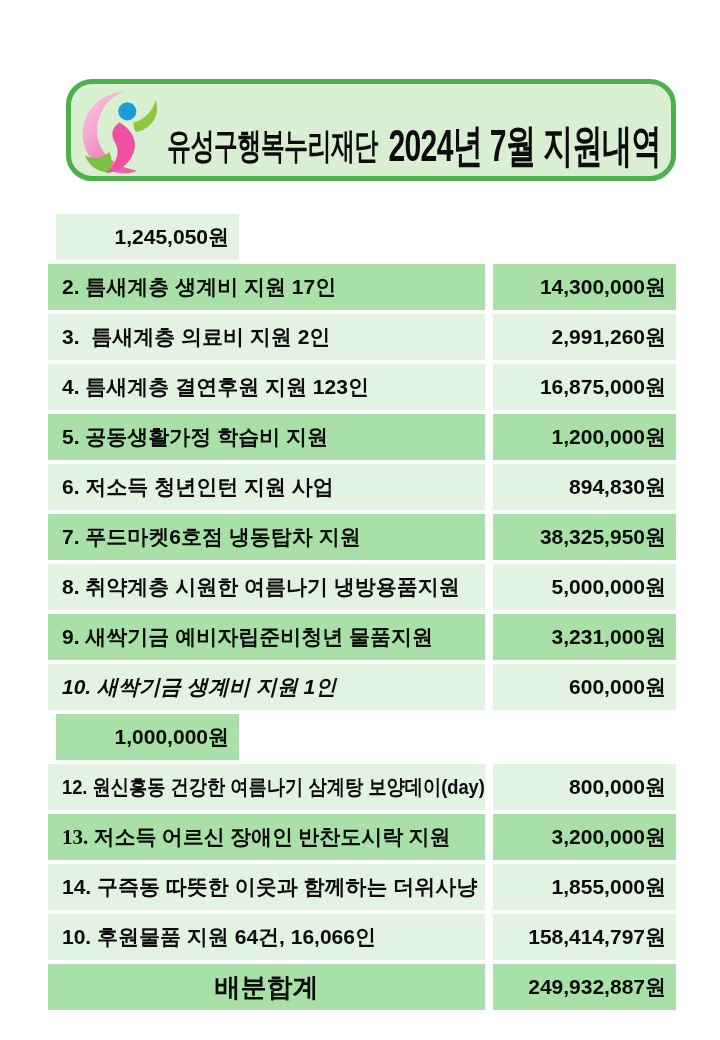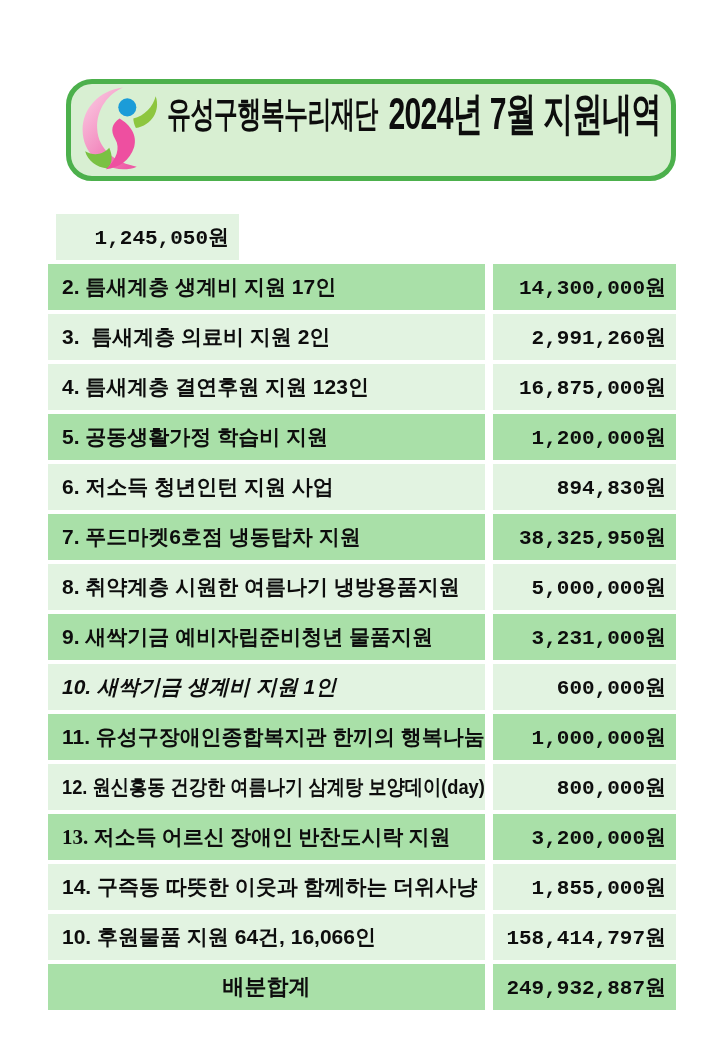--- a/index.html
+++ b/index.html
@@ -15,21 +15,21 @@
     width:720px;height:1040px;position:relative;
     font-family:"Liberation Sans","DejaVu Sans",sans-serif;
     color:var(--text);
   }
   
   .banner{
     position:absolute;left:66px;top:79px;width:610px;height:102px;
     background:var(--header_bg);
     border:5px solid var(--header_border);
     border-radius:26px;
-    display:flex;align-items:flex-start;
+    display:flex;align-items:flex-end;
     padding:0 10px 0 8px;
     overflow:hidden;
   }
   .logo{flex:0 0 auto;width:88px;height:88px;display:flex;align-items:center;justify-content:center;}
   .logo svg{width:86px;height:86px;display:block;}
   .title-wrap{flex:1 1 auto;overflow:hidden;}
   .title{
     display:flex;align-items:center;gap:16px;white-space:pre;
     transform-origin:left center;
   }
@@ -44,23 +44,23 @@
   }
   .cell-amount{
     width:183px;margin-left:8px;justify-content:flex-end;padding-right:10px;
   }
   .row.light .cell{background:var(--row_light);}
   .row.dark  .cell{background:var(--row_dark);}
   .cell span{
     font-size:21px;font-weight:bold;white-space:pre;
     display:inline-block;transform-origin:left center;
   }
-  .cell-amount span{transform-origin:right center;font-family:Liberation Mono, monospace;}
+  .cell-amount span{transform-origin:right center;}
   .row.total-row .cell-label{justify-content:center;padding-left:0;}
-  .row.total-row .cell-label span{font-size:22px;}
+  .row.total-row .cell-label span{font-size:26px;}
 </style>
 </head>
 <body>
 
 <div class="banner">
   <div class="logo">
     <svg viewBox="0 0 100 100" aria-hidden="true">
       <defs>
         <linearGradient id="lgPink" x1="0" y1="0" x2="0.8" y2="1">
           <stop offset="0" stop-color="#fbd0e5"></stop>
@@ -166,23 +166,20 @@
   <div class="row light">
     <div class="cell cell-label">
       <span class="fitx" style="transform: none; font-style: italic;">10. 새싹기금 생계비 지원 1인</span>
     </div>
     <div class="cell cell-amount">
       <span>600,000원</span>
     </div>
   </div>
 
   <div class="row dark">
-    <div class="cell cell-label">
-      <span class="fitx" style="transform: scaleX(0.998);">11. 유성구장애인종합복지관 한끼의 행복나눔</span>
-    </div>
     <div class="cell cell-amount">
       <span>1,000,000원</span>
     </div>
   </div>
 
   <div class="row light">
     <div class="cell cell-label">
       <span class="fitx" style="transform: scaleX(0.869);">12. 원신흥동 건강한 여름나기 삼계탕 보양데이(day)</span>
     </div>
     <div class="cell cell-amount">

